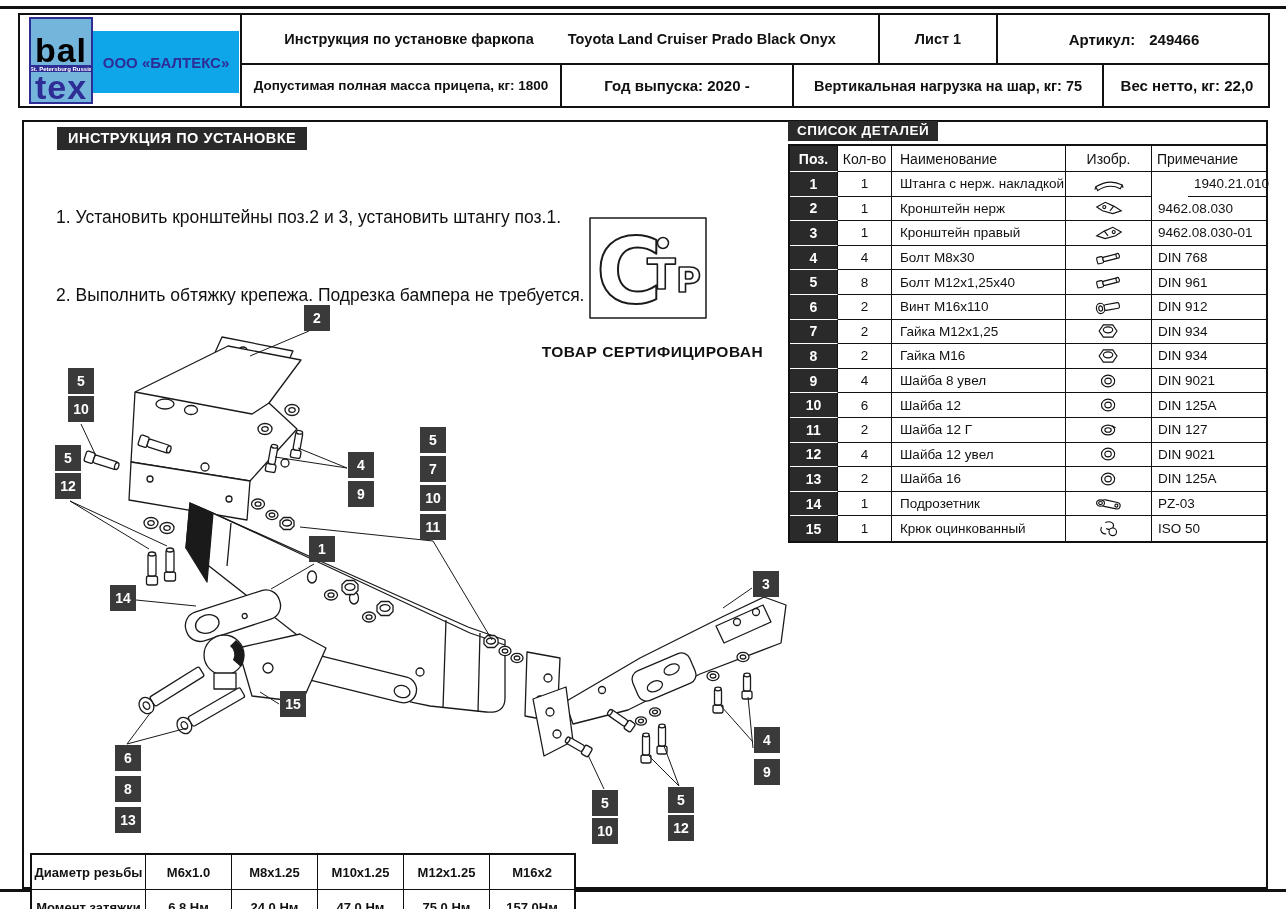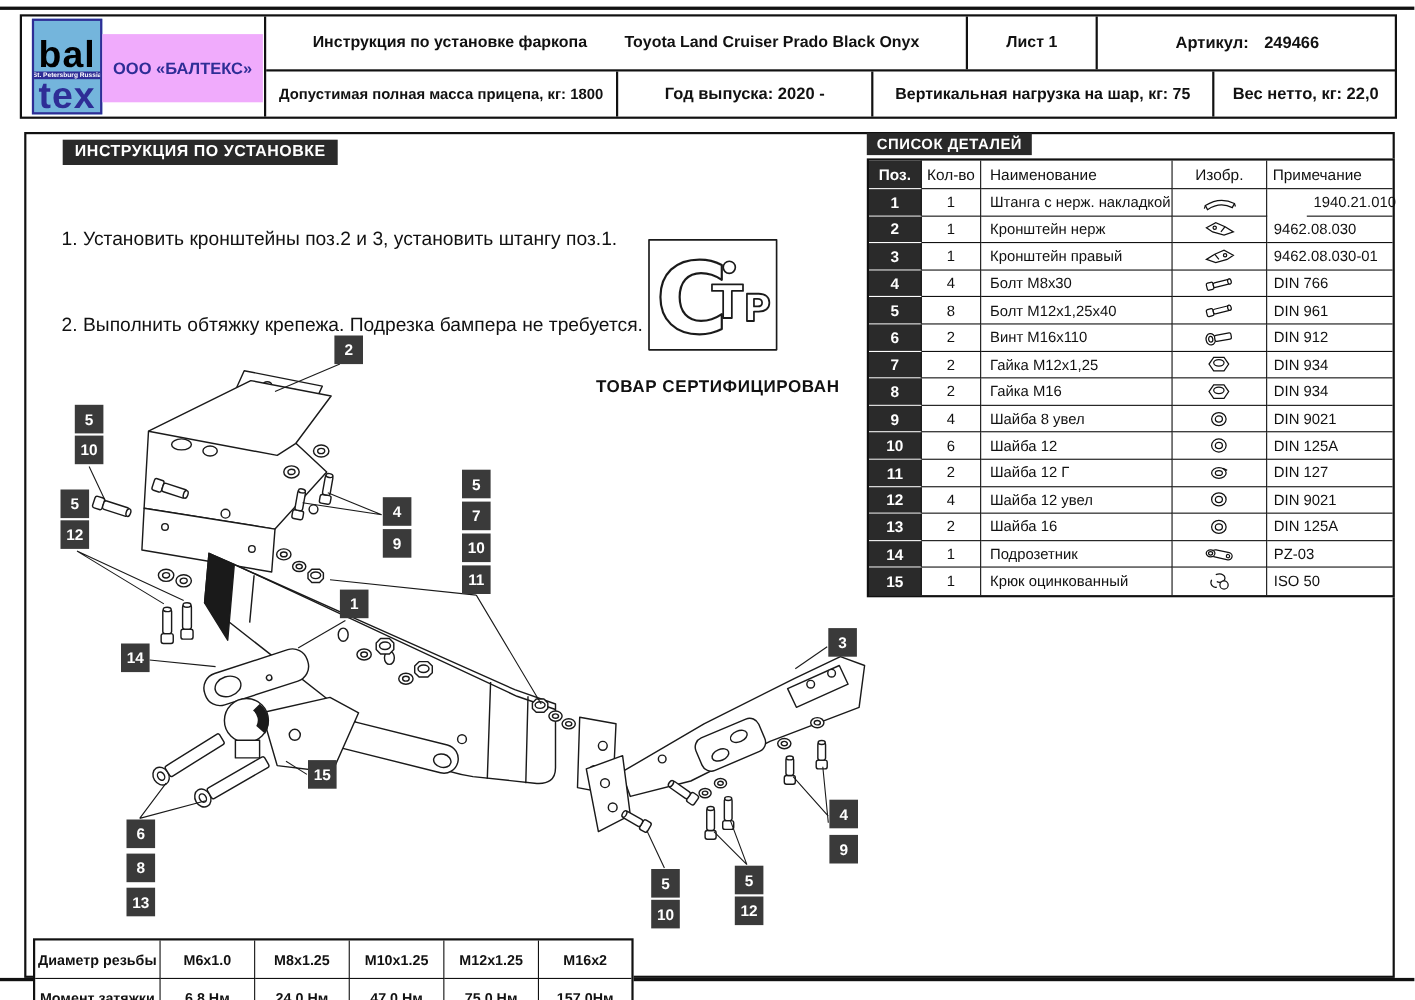--- a/index.html
+++ b/index.html
@@ -59,21 +59,21 @@
 <div class="abs hairline" id="top-rule"></div>
 <div class="abs hairline" id="bottom-rule"></div>
 
 <div class="abs" id="header-table">
   <div class="abs" id="logo-cell">
     <div class="abs" id="logo-square" style="background:#74b5dc;">
       <div class="logo-word" style="color:#000000;margin-top:16px;">bal</div>
       <div id="logo-band" style="background:#2e2d96;">St. Petersburg Russia</div>
       <div class="logo-word" style="color:#2e2d96;">tex</div>
     </div>
-    <div class="abs" id="logo-company-box" style="background:#f0abfc; color:#2e2d96;">ООО «БАЛТЕКС»</div>
+    <div class="abs" id="logo-company-box" style="background:#0ea5e9; color:#2e2d96;">ООО «БАЛТЕКС»</div>
   </div>
 
   <div class="abs" id="header-row1">
     <div class="hcell" style="width:636px;">
       <span>Инструкция по установке фаркопа</span>
       <span style="width:34px;"></span>
       <span>Toyota Land Cruiser Prado Black Onyx</span>
     </div>
     <div class="hcell vdiv" style="width:118px; font-weight:bold;">Лист 1</div>
     <div class="hcell vdiv" style="width:274px; font-size:15px;" id="artikul-cell">
@@ -424,21 +424,21 @@
       <div class="pcell cell-left">Болт М8х30</div>
       <div class="pcell cell-center">
         <svg width="32" height="20" viewBox="0 0 34 20" fill="#fff" stroke="#111" stroke-width="1.2">
           <g transform="rotate(-14 17 10)">
             <rect x="4" y="6.5" width="6.5" height="7" rx="1.5"></rect>
             <rect x="10.5" y="7.8" width="16" height="4.6" rx="1.5"></rect>
             <ellipse cx="26.5" cy="10" rx="1.7" ry="2.6"></ellipse>
           </g>
         </svg>
       </div>
-      <div class="pcell cell-left" style="padding-left:6px;">DIN 766</div>
+      <div class="pcell cell-left" style="padding-left:6px;">DIN 768</div>
     </div>
     <div class="prow">
       <div class="pcell poz">5</div>
       <div class="pcell cell-center">8</div>
       <div class="pcell cell-left">Болт М12х1,25х40</div>
       <div class="pcell cell-center">
         <svg width="32" height="20" viewBox="0 0 34 20" fill="#fff" stroke="#111" stroke-width="1.2">
           <g transform="rotate(-14 17 10)">
             <rect x="4" y="6.5" width="6.5" height="7" rx="1.5"></rect>
             <rect x="10.5" y="7.8" width="16" height="4.6" rx="1.5"></rect>

